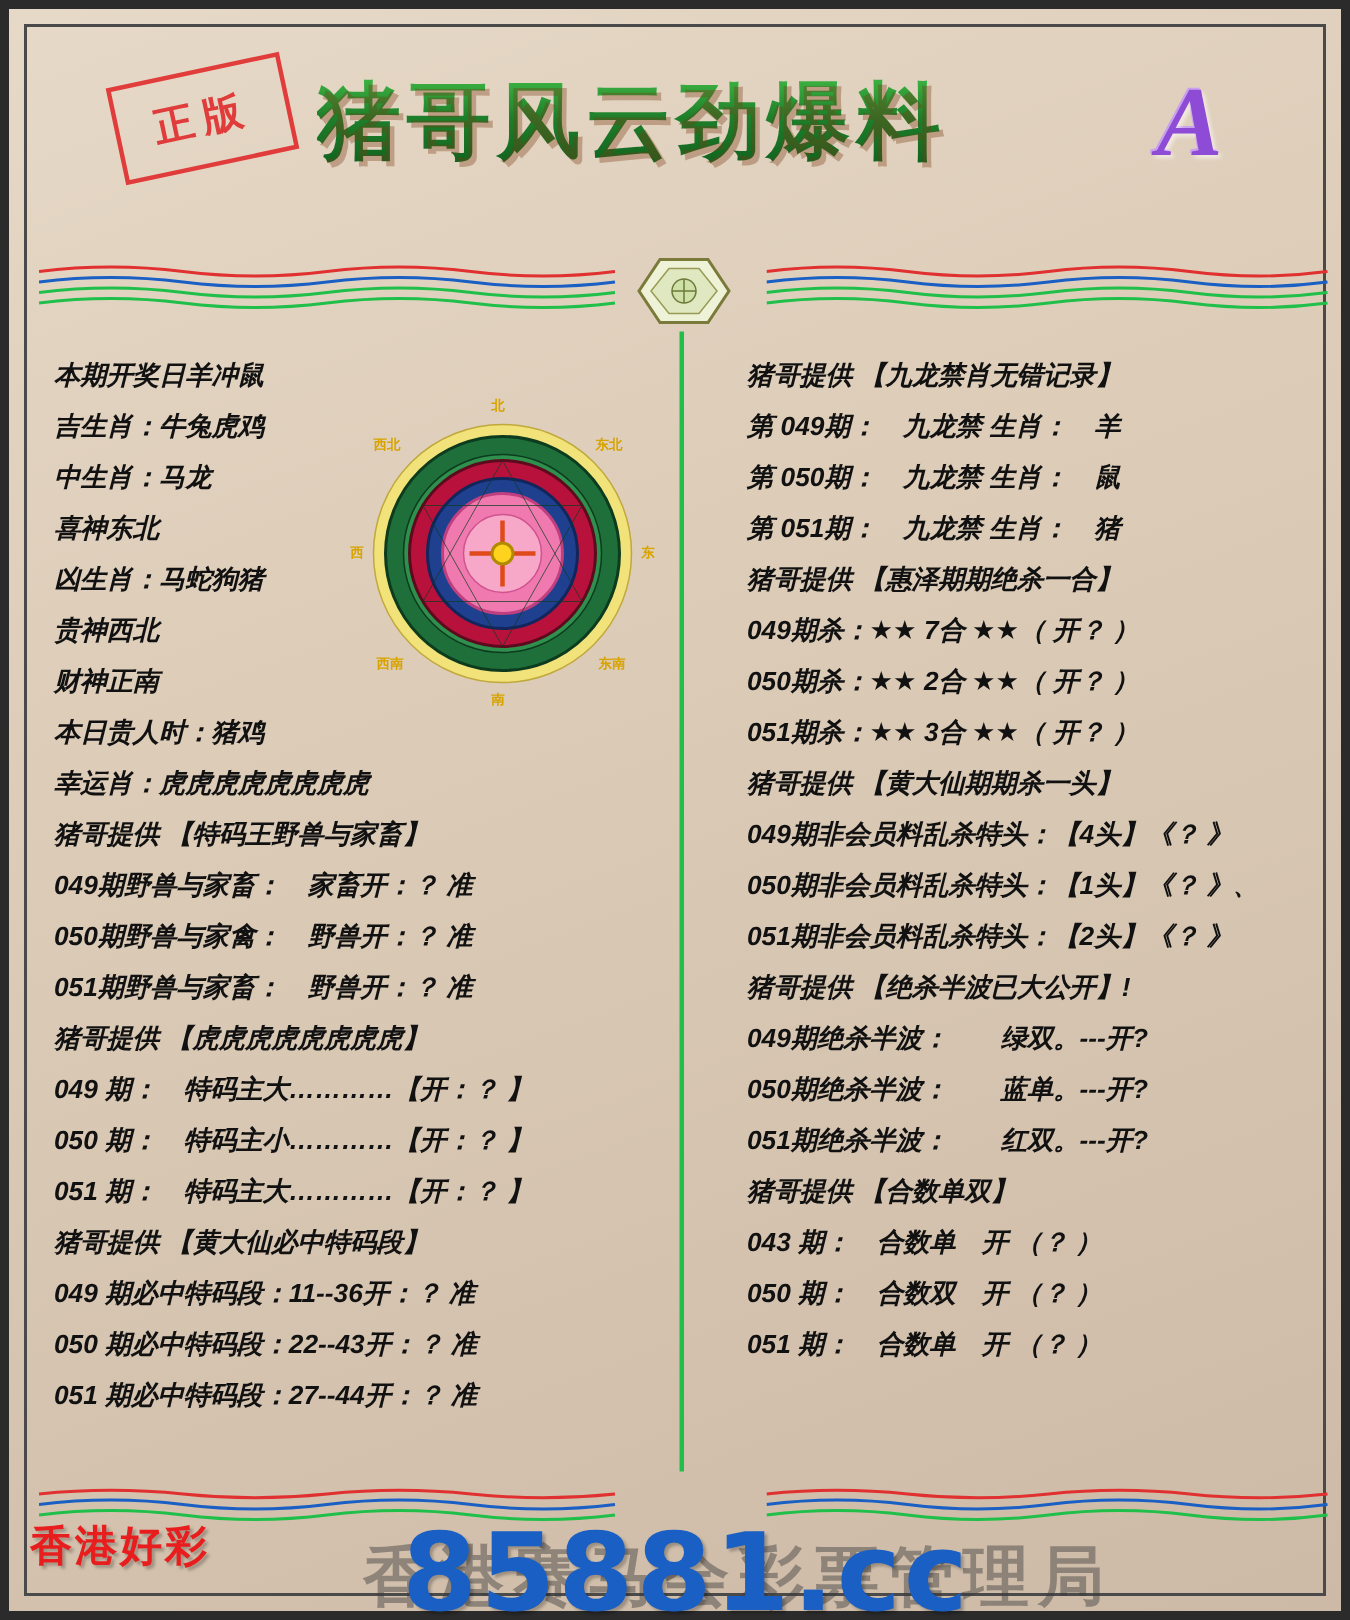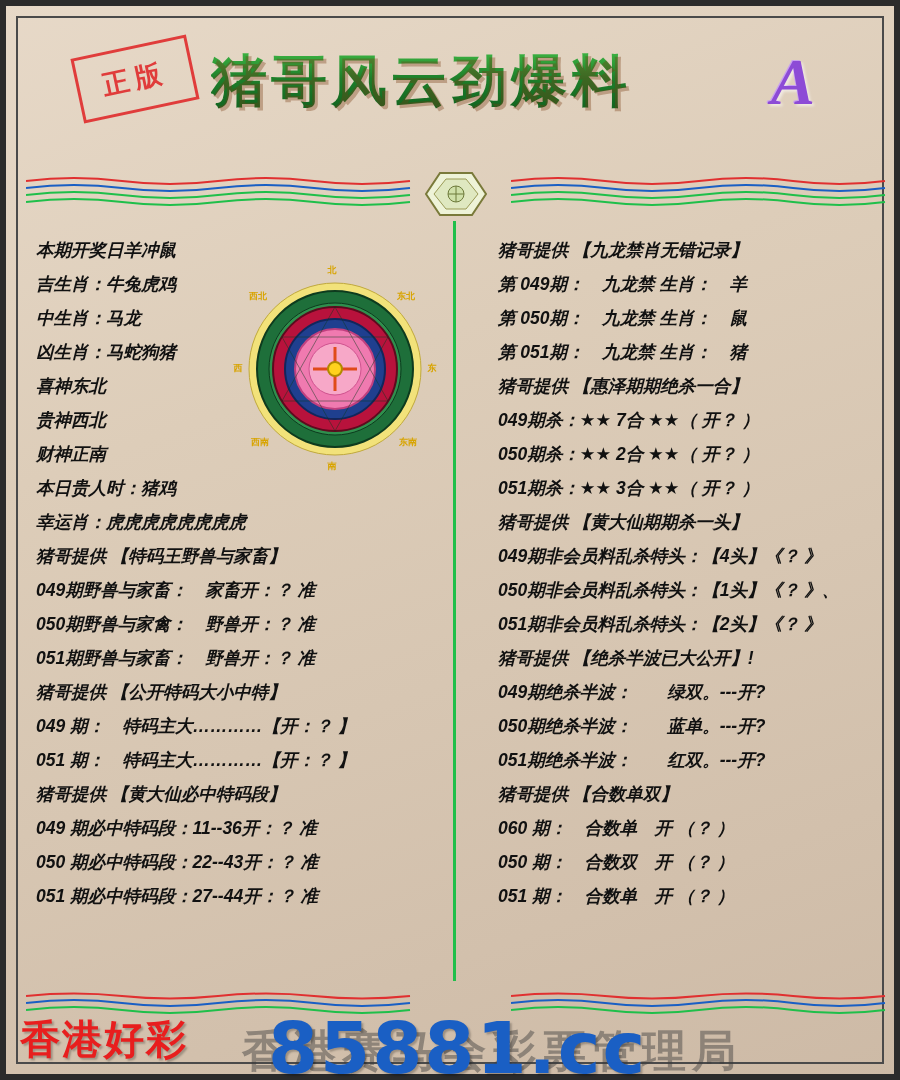--- a/index.html
+++ b/index.html
@@ -72,21 +72,21 @@
   .wheel{position:absolute;left:222px;top:255px;width:215px;height:215px;}
 
   
   .footer-wave{position:absolute;left:20px;top:985px;}
   .footer-wave2{position:absolute;left:505px;top:985px;}
   .footer{
     position:absolute;left:0;top:1000px;width:900px;height:80px;
   }
   .foot-red{
     position:absolute;left:14px;top:6px;
-    font-size:40px;font-weight:bold;color:#e81e1e;
+    font-size:28px;font-weight:bold;color:#e81e1e;
     text-shadow:2px 2px 2px rgba(0,0,0,.25);
     letter-spacing:2px;
   }
   .foot-num{
     position:absolute;left:262px;top:0px;
     font-size:72px;font-weight:bold;
     font-family:"DejaVu Sans","Liberation Sans",sans-serif;
     color:#1a5fc4;
     letter-spacing:2px;
     text-shadow:2px 2px 2px rgba(0,0,0,.25);
@@ -160,32 +160,33 @@
     <g stroke="#0d3b1e" stroke-width="0.6" opacity="0.8">
       <polygon points="107,46 160,140 54,140" fill="none"></polygon>
       <polygon points="107,170 54,76 160,76" fill="none"></polygon>
     </g>
   </svg>
 
   <div class="col col-left">
     <div class="row b">本期开奖日羊冲鼠</div>
     <div class="row b">吉生肖：牛兔虎鸡</div>
     <div class="row b">中生肖：马龙</div>
+    <div class="row b">喜神东北</div>
     <div class="row b">凶生肖：马蛇狗猪</div>
-    <div class="row b">喜神东北</div>
     <div class="row b">贵神西北</div>
     <div class="row b">财神正南</div>
     <div class="row b">本日贵人时：猪鸡</div>
     <div class="row b">幸运肖：虎虎虎虎虎虎虎虎</div>
     <div class="row b">猪哥提供 【特码王野兽与家畜】</div>
     <div class="row b">049期野兽与家畜：　家畜开：？ 准</div>
     <div class="row b">050期野兽与家禽：　野兽开：？ 准</div>
     <div class="row b">051期野兽与家畜：　野兽开：？ 准</div>
-    <div class="row b">猪哥提供 【公开特码大小中特】</div>
+    <div class="row b">猪哥提供 【虎虎虎虎虎虎虎虎】</div>
     <div class="row b">049 期：　特码主大…………【开：？ 】</div>
+    <div class="row b">050 期：　特码主小…………【开：？ 】</div>
     <div class="row b">051 期：　特码主大…………【开：？ 】</div>
     <div class="row b">猪哥提供 【黄大仙必中特码段】</div>
     <div class="row b">049 期必中特码段：11--36开：？ 准</div>
     <div class="row b">050 期必中特码段：22--43开：？ 准</div>
     <div class="row b">051 期必中特码段：27--44开：？ 准</div>
   </div>
 
   <div class="col col-right">
     <div class="row b">猪哥提供 【九龙禁肖无错记录】</div>
     <div class="row b">第 049期：　九龙禁 生肖：　羊</div>
@@ -197,21 +198,21 @@
     <div class="row b">051期杀：★★ 3合 ★★（ 开？ ）</div>
     <div class="row b">猪哥提供 【黄大仙期期杀一头】</div>
     <div class="row b">049期非会员料乱杀特头：【4头】《？ 》</div>
     <div class="row b">050期非会员料乱杀特头：【1头】《？ 》、</div>
     <div class="row b">051期非会员料乱杀特头：【2头】《？ 》</div>
     <div class="row b">猪哥提供 【绝杀半波已大公开】!</div>
     <div class="row b">049期绝杀半波：　　绿双。---开?</div>
     <div class="row b">050期绝杀半波：　　蓝单。---开?</div>
     <div class="row b">051期绝杀半波：　　红双。---开?</div>
     <div class="row b">猪哥提供 【合数单双】</div>
-    <div class="row b">060 期：　合数单　开 （？ ）</div>
+    <div class="row b">043 期：　合数单　开 （？ ）</div>
     <div class="row b">050 期：　合数双　开 （？ ）</div>
     <div class="row b">051 期：　合数单　开 （？ ）</div>
   </div>
 
   <svg class="footer-wave" width="390" height="26">
     <path d="M0 5 Q 48 0 96 5 T 192 5 T 288 5 T 384 5" stroke="#e03030" fill="none" stroke-width="2"></path>
     <path d="M0 12 Q 48 6 96 12 T 192 12 T 288 12 T 384 12" stroke="#1a5fc4" fill="none" stroke-width="2"></path>
     <path d="M0 19 Q 48 13 96 19 T 192 19 T 288 19 T 384 19" stroke="#1fbf4a" fill="none" stroke-width="2"></path>
   </svg>
   <svg class="footer-wave2" width="375" height="26">

